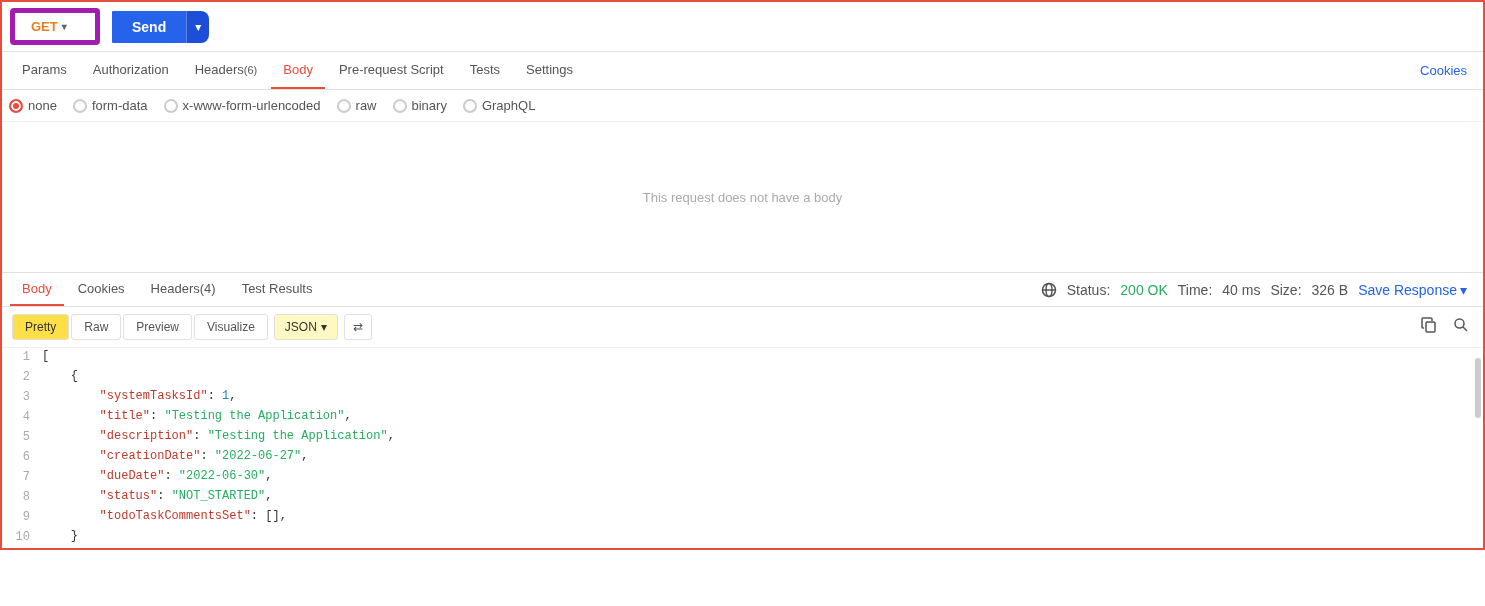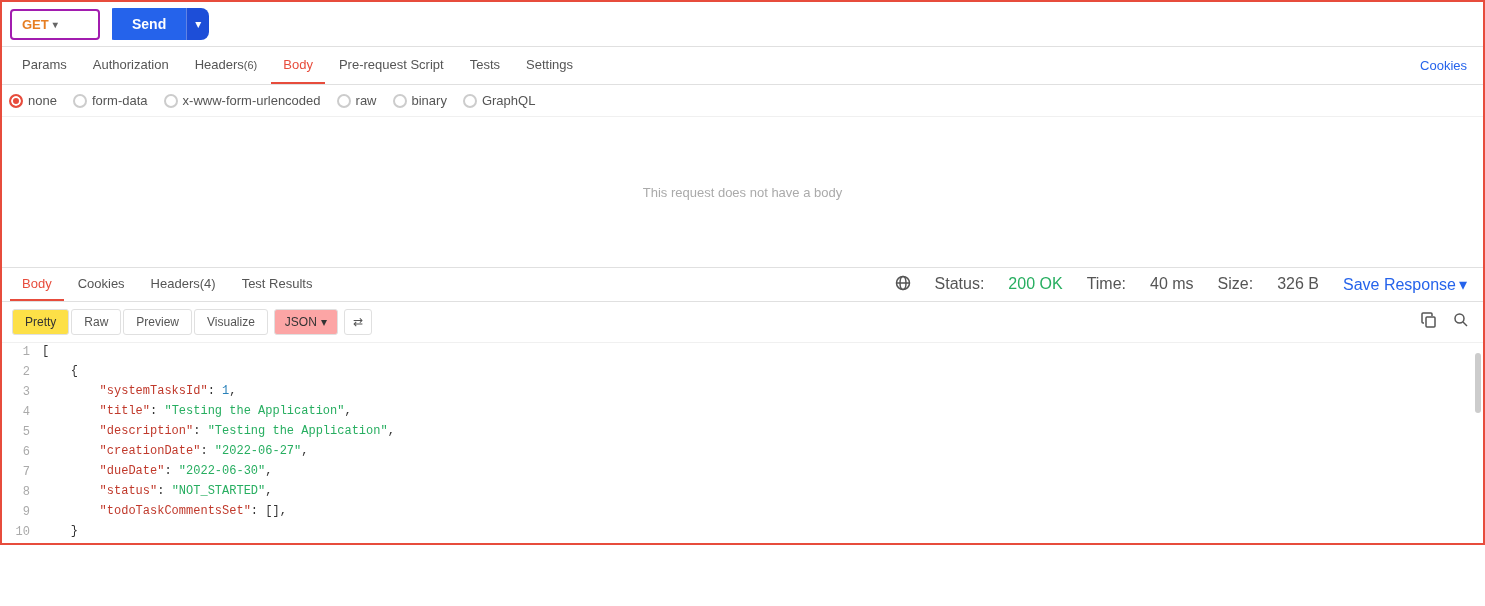--- a/index.html
+++ b/index.html
@@ -16,22 +16,22 @@
       align-items: center;
       padding: 6px 8px;
       border-bottom: 1px solid #e0e0e0;
       gap: 6px;
     }
 
     .method-select {
       display: flex;
       align-items: center;
       gap: 4px;
-      padding: 6px 10px;
-      border: 2px solid #a21caf;
+      padding: 6px 16px;
+      border: 5px solid #a21caf;
       border-radius: 4px;
       background: #fff;
       cursor: pointer;
       min-width: 90px;
       font-size: 13px;
       font-weight: 600;
       color: #e67e22;
     }
 
     .method-select .chevron {
@@ -196,22 +196,22 @@
 
     .response-tab.active {
       color: #e74c3c;
       border-bottom: 2px solid #e74c3c;
     }
 
     .response-meta {
       margin-left: auto;
       display: flex;
       align-items: flex-start;
-      gap: 24px;
-      font-size: 16px;
+      gap: 10px;
+      font-size: 14px;
       color: #555;
       padding: 4px 8px;
     }
 
     .status-ok { color: #27ae60; font-weight: 500; }
 
     .save-response {
       color: #2563eb;
       cursor: pointer;
       font-weight: 500;
@@ -251,21 +251,21 @@
       color: #333;
     }
 
     .format-select {
       display: flex;
       align-items: center;
       gap: 4px;
       padding: 5px 10px;
       border: 1px solid #e0e0e0;
       border-radius: 3px;
-      background: #fca5a5;
+      background: #fef9c3;
       cursor: pointer;
       font-size: 12px;
       color: #333;
       margin-left: 4px;
     }
 
     .wrap-btn {
       padding: 5px 8px;
       border: 1px solid #e0e0e0;
       background: #fff;

